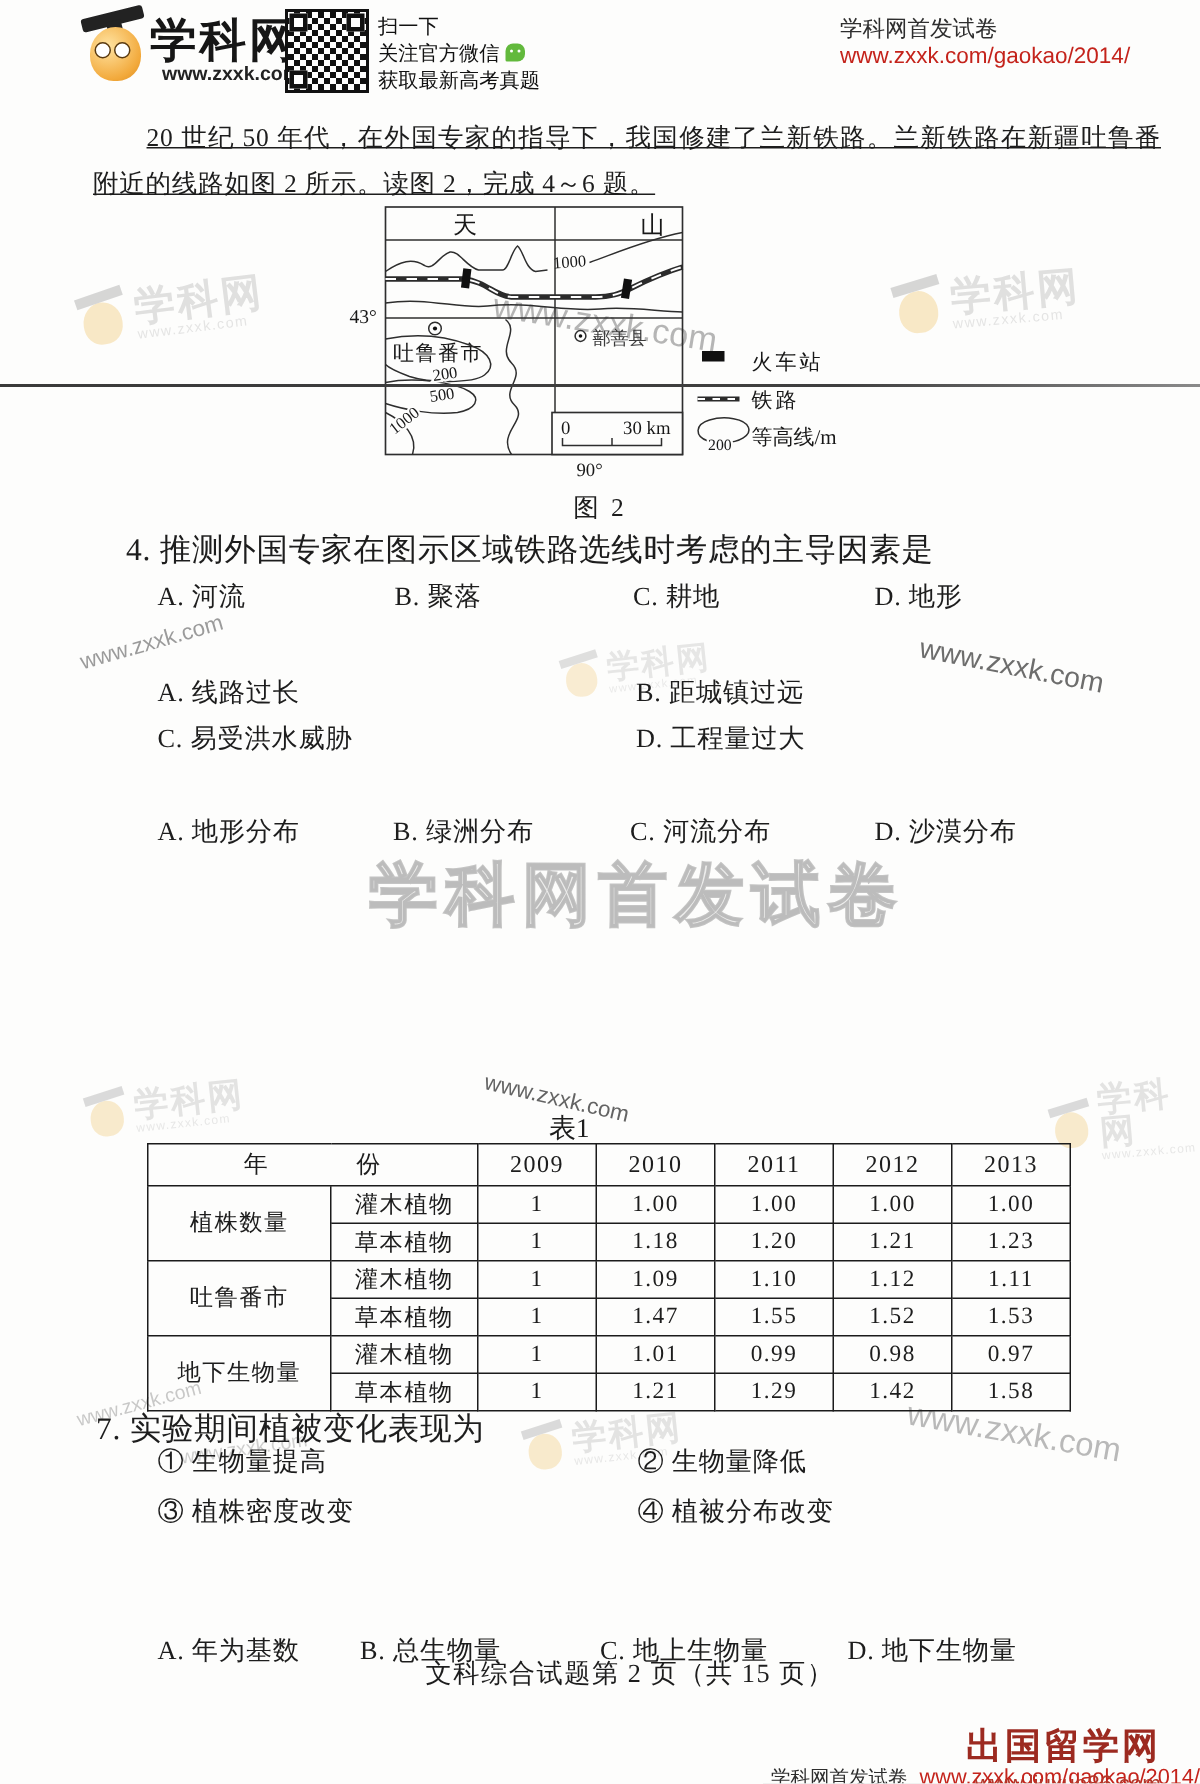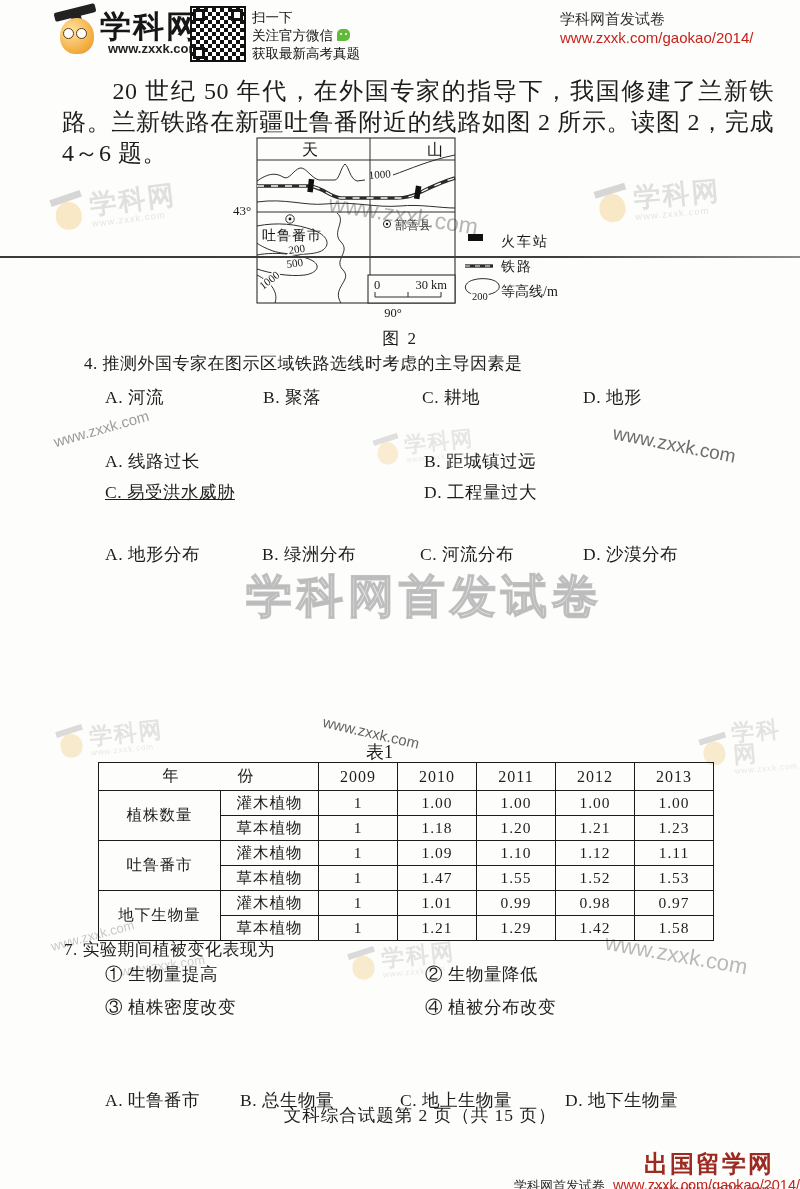--- a/index.html
+++ b/index.html
@@ -33,23 +33,23 @@
   .wechat-ic { display:inline-block; width:13px; height:12px; background:#62b93c; border-radius:5px 5px 5px 1px;
     margin-left:4px; position:relative; top:1px; }
   .wechat-ic::after { content:""; position:absolute; left:3px; top:4px; width:2px; height:2px;
     background:#fff; border-radius:50%; box-shadow:5px 0 0 #fff; }
   .issue-title { left:560px; top:10px; font-size:15px; color:#2e2e2e;
     font-family:"Liberation Sans","DejaVu Sans",sans-serif; }
   .issue-url { left:560px; top:29px; font-size:15px; color:#c4231b;
     font-family:"Liberation Sans","DejaVu Sans",sans-serif; }
   
   .para { text-align:justify; text-indent:2.1em; letter-spacing:.5px; }
-  .intro { left:62px; top:76px; width:712px; font-size:24px; line-height:31px; }
+  .intro { left:62px; top:76px; width:712px; font-size:17px; line-height:31px;text-decoration:underline; }
   .passage { left:62px; top:588px; width:714px; font-size:17px; line-height:29.5px; font-style:italic; }
-  .stem { font-size:17px; letter-spacing:.5px; white-space:nowrap; }
+  .stem { font-size:21px; letter-spacing:.5px; white-space:nowrap; }
   .optrow { left:0; width:800px; height:24px; }
   .opt { position:absolute; font-size:17.5px; letter-spacing:.5px; white-space:nowrap; }
   .figcap { left:0; top:327px; width:800px; text-align:center; font-size:17px; letter-spacing:2px; }
   
   .mapsvg { left:225px; top:136px; }
   .ln { fill:none; stroke:#2e2e2e; stroke-width:1.1px; }
   .thin { stroke-width:1px; }
   .mtxt { fill:#181818; font-family:"Liberation Serif","DejaVu Serif",serif; }
   
   .t1 { left:98px; top:762px; border-collapse:collapse; table-layout:fixed; }
@@ -229,21 +229,21 @@
     <span class="opt" style="left:263px;">B. 聚落</span>
     <span class="opt" style="left:422px;">C. 耕地</span>
     <span class="opt" style="left:583px;">D. 地形</span>
   </div>
 
   <div class="abs optrow" style="top:449px;">
     <span class="opt" style="left:105px;">A. 线路过长</span>
     <span class="opt" style="left:424px;">B. 距城镇过远</span>
   </div>
   <div class="abs optrow" style="top:480px;">
-    <span class="opt" style="left:105px;text-decoration:underline;">C. 易受洪水威胁</span>
+    <span class="opt" style="left:105px;">C. 易受洪水威胁</span>
     <span class="opt" style="left:424px;">D. 工程量过大</span>
   </div>
 
   <div class="abs optrow" style="top:542px;">
     <span class="opt" style="left:105px;">A. 地形分布</span>
     <span class="opt" style="left:262px;">B. 绿洲分布</span>
     <span class="opt" style="left:420px;">C. 河流分布</span>
     <span class="opt" style="left:583px;">D. 沙漠分布</span>
   </div>
 
@@ -331,21 +331,21 @@
   <div class="abs optrow" style="top:962px;">
     <span class="opt" style="left:105px;">① 生物量提高</span>
     <span class="opt" style="left:425px;">② 生物量降低</span>
   </div>
   <div class="abs optrow" style="top:995px;">
     <span class="opt" style="left:105px;">③ 植株密度改变</span>
     <span class="opt" style="left:425px;">④ 植被分布改变</span>
   </div>
 
   <div class="abs optrow" style="top:1088px;">
-    <span class="opt" style="left:105px;">A. 吐鲁番市</span>
+    <span class="opt" style="left:105px;">A. 年为基数</span>
     <span class="opt" style="left:240px;">B. 总生物量</span>
     <span class="opt" style="left:400px;">C. 地上生物量</span>
     <span class="opt" style="left:565px;">D. 地下生物量</span>
   </div>
 
   <div class="abs foot1">文科综合试题第 2 页（共 15 页）</div>
   <div class="abs foot2">
     <span class="lab">学科网首发试卷</span><span class="url">www.zxxk.com/gaokao/2014/</span>
   </div>
   <div class="abs liuxue">

